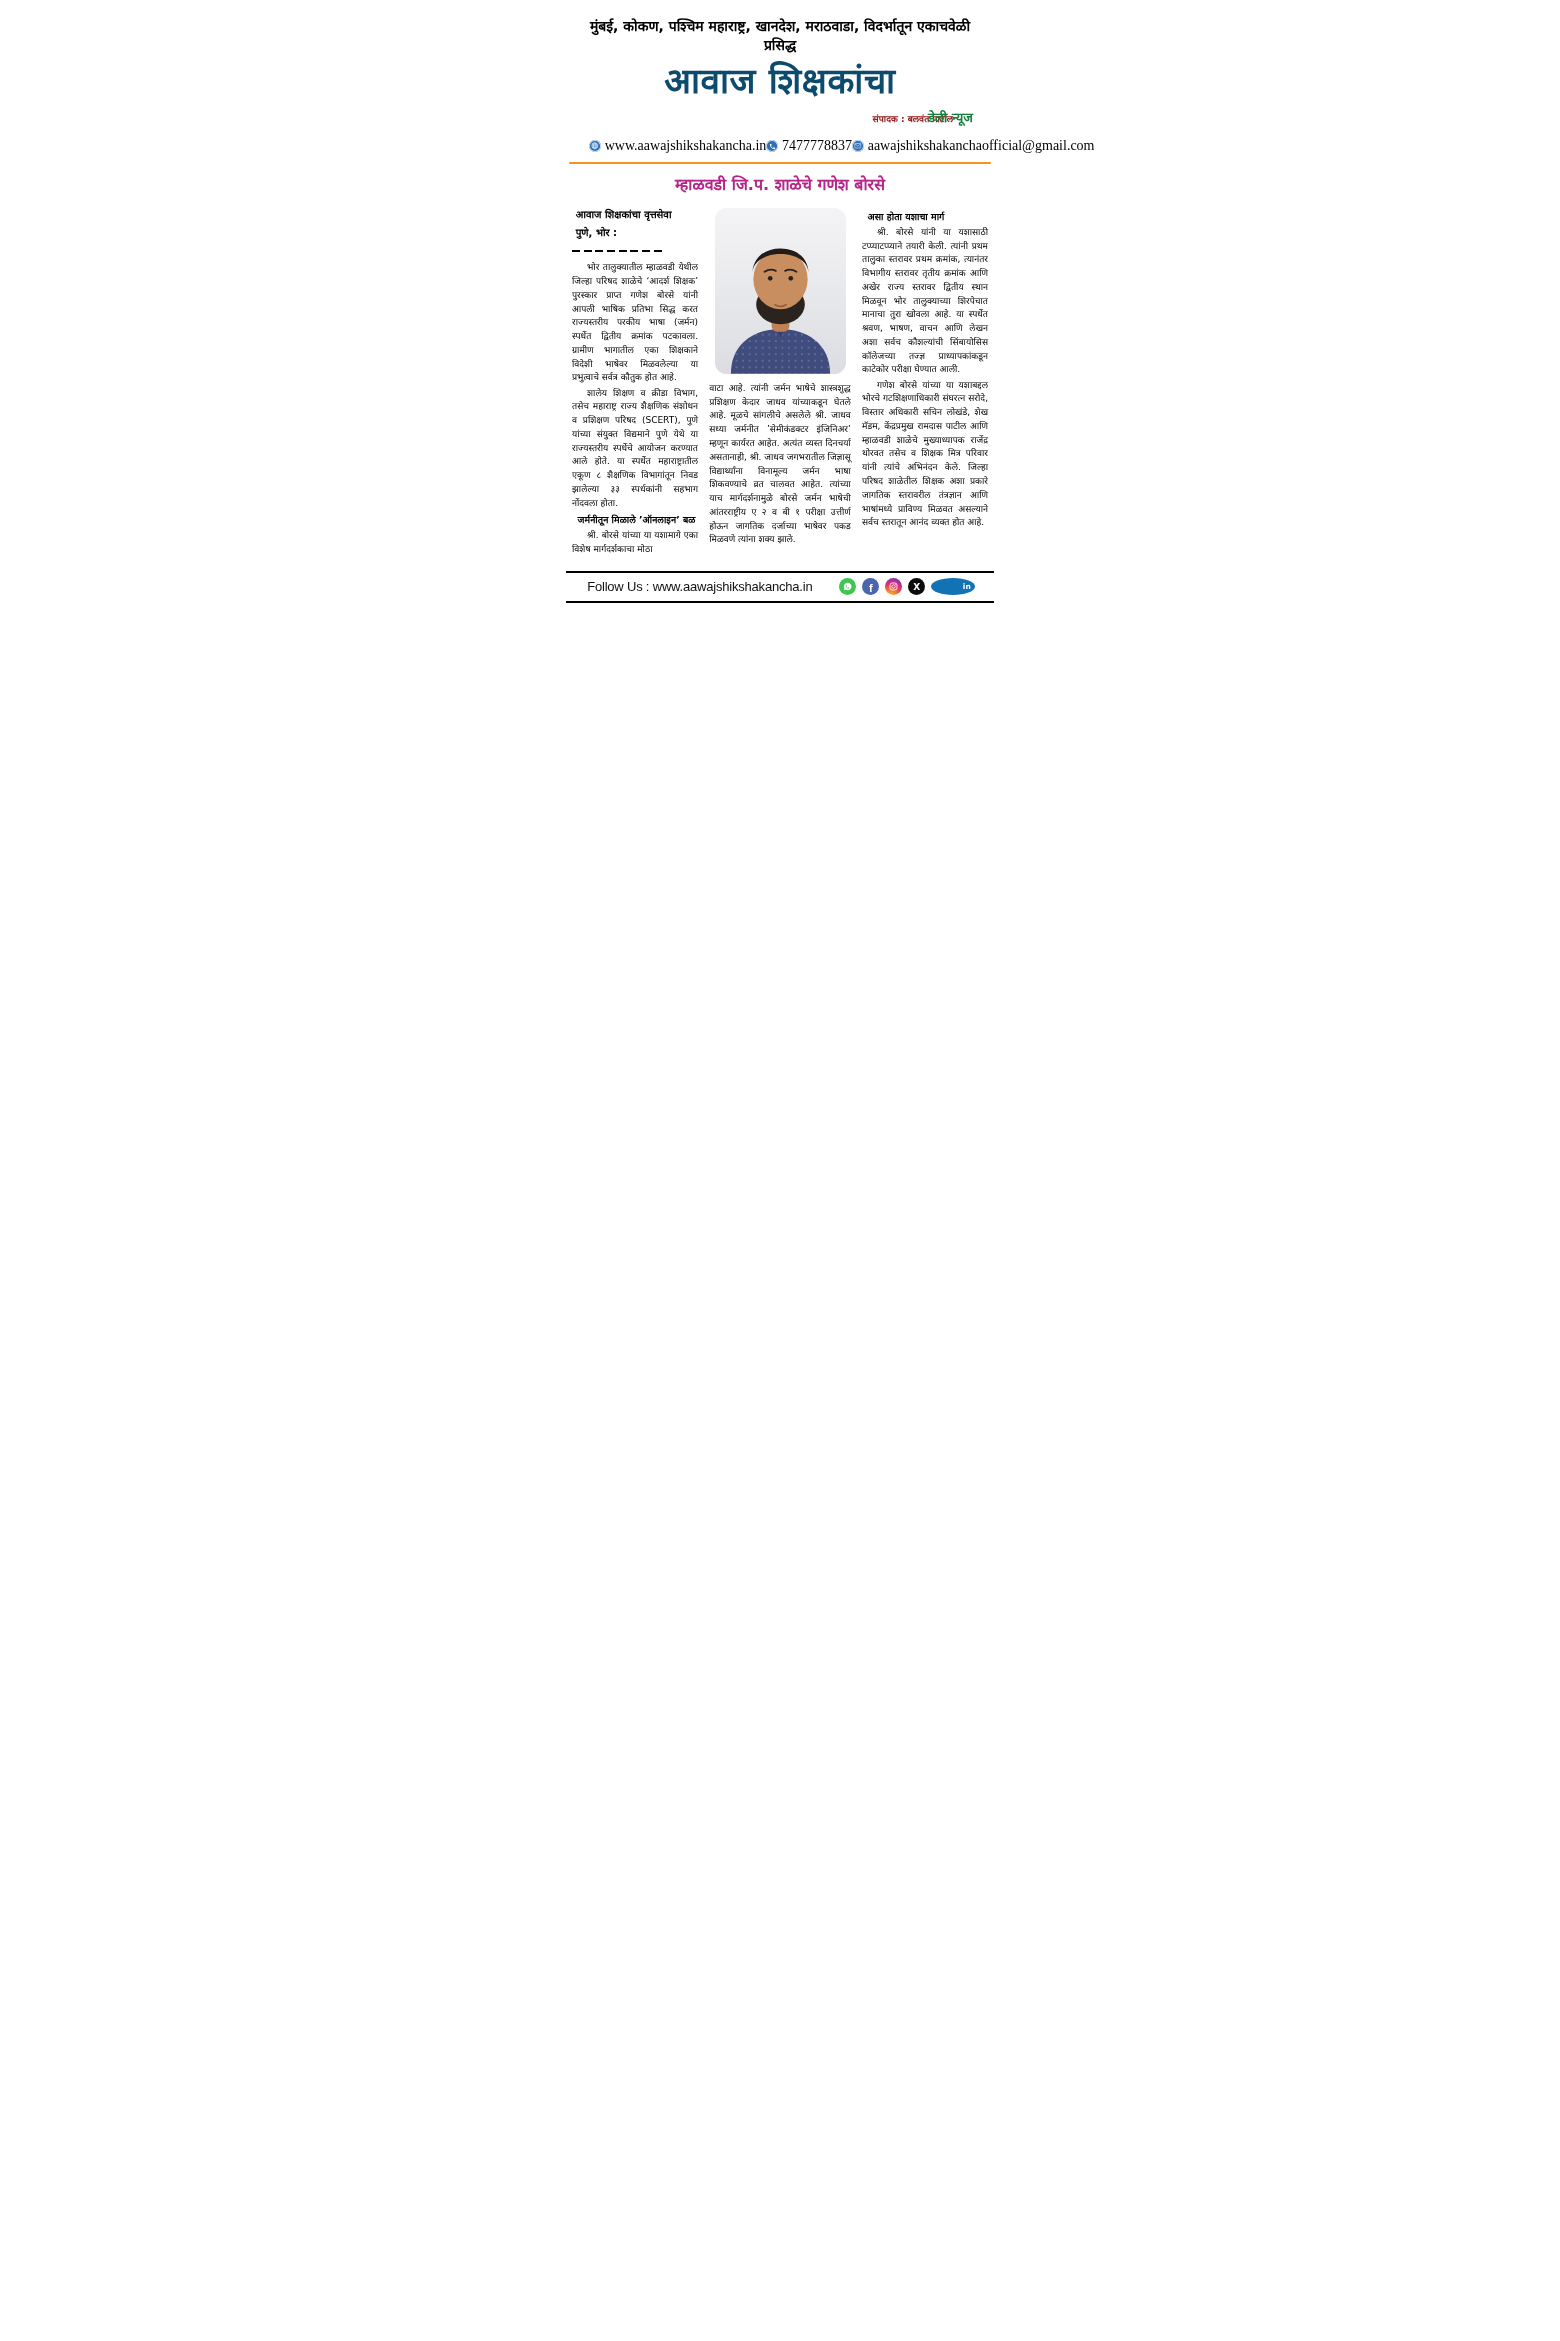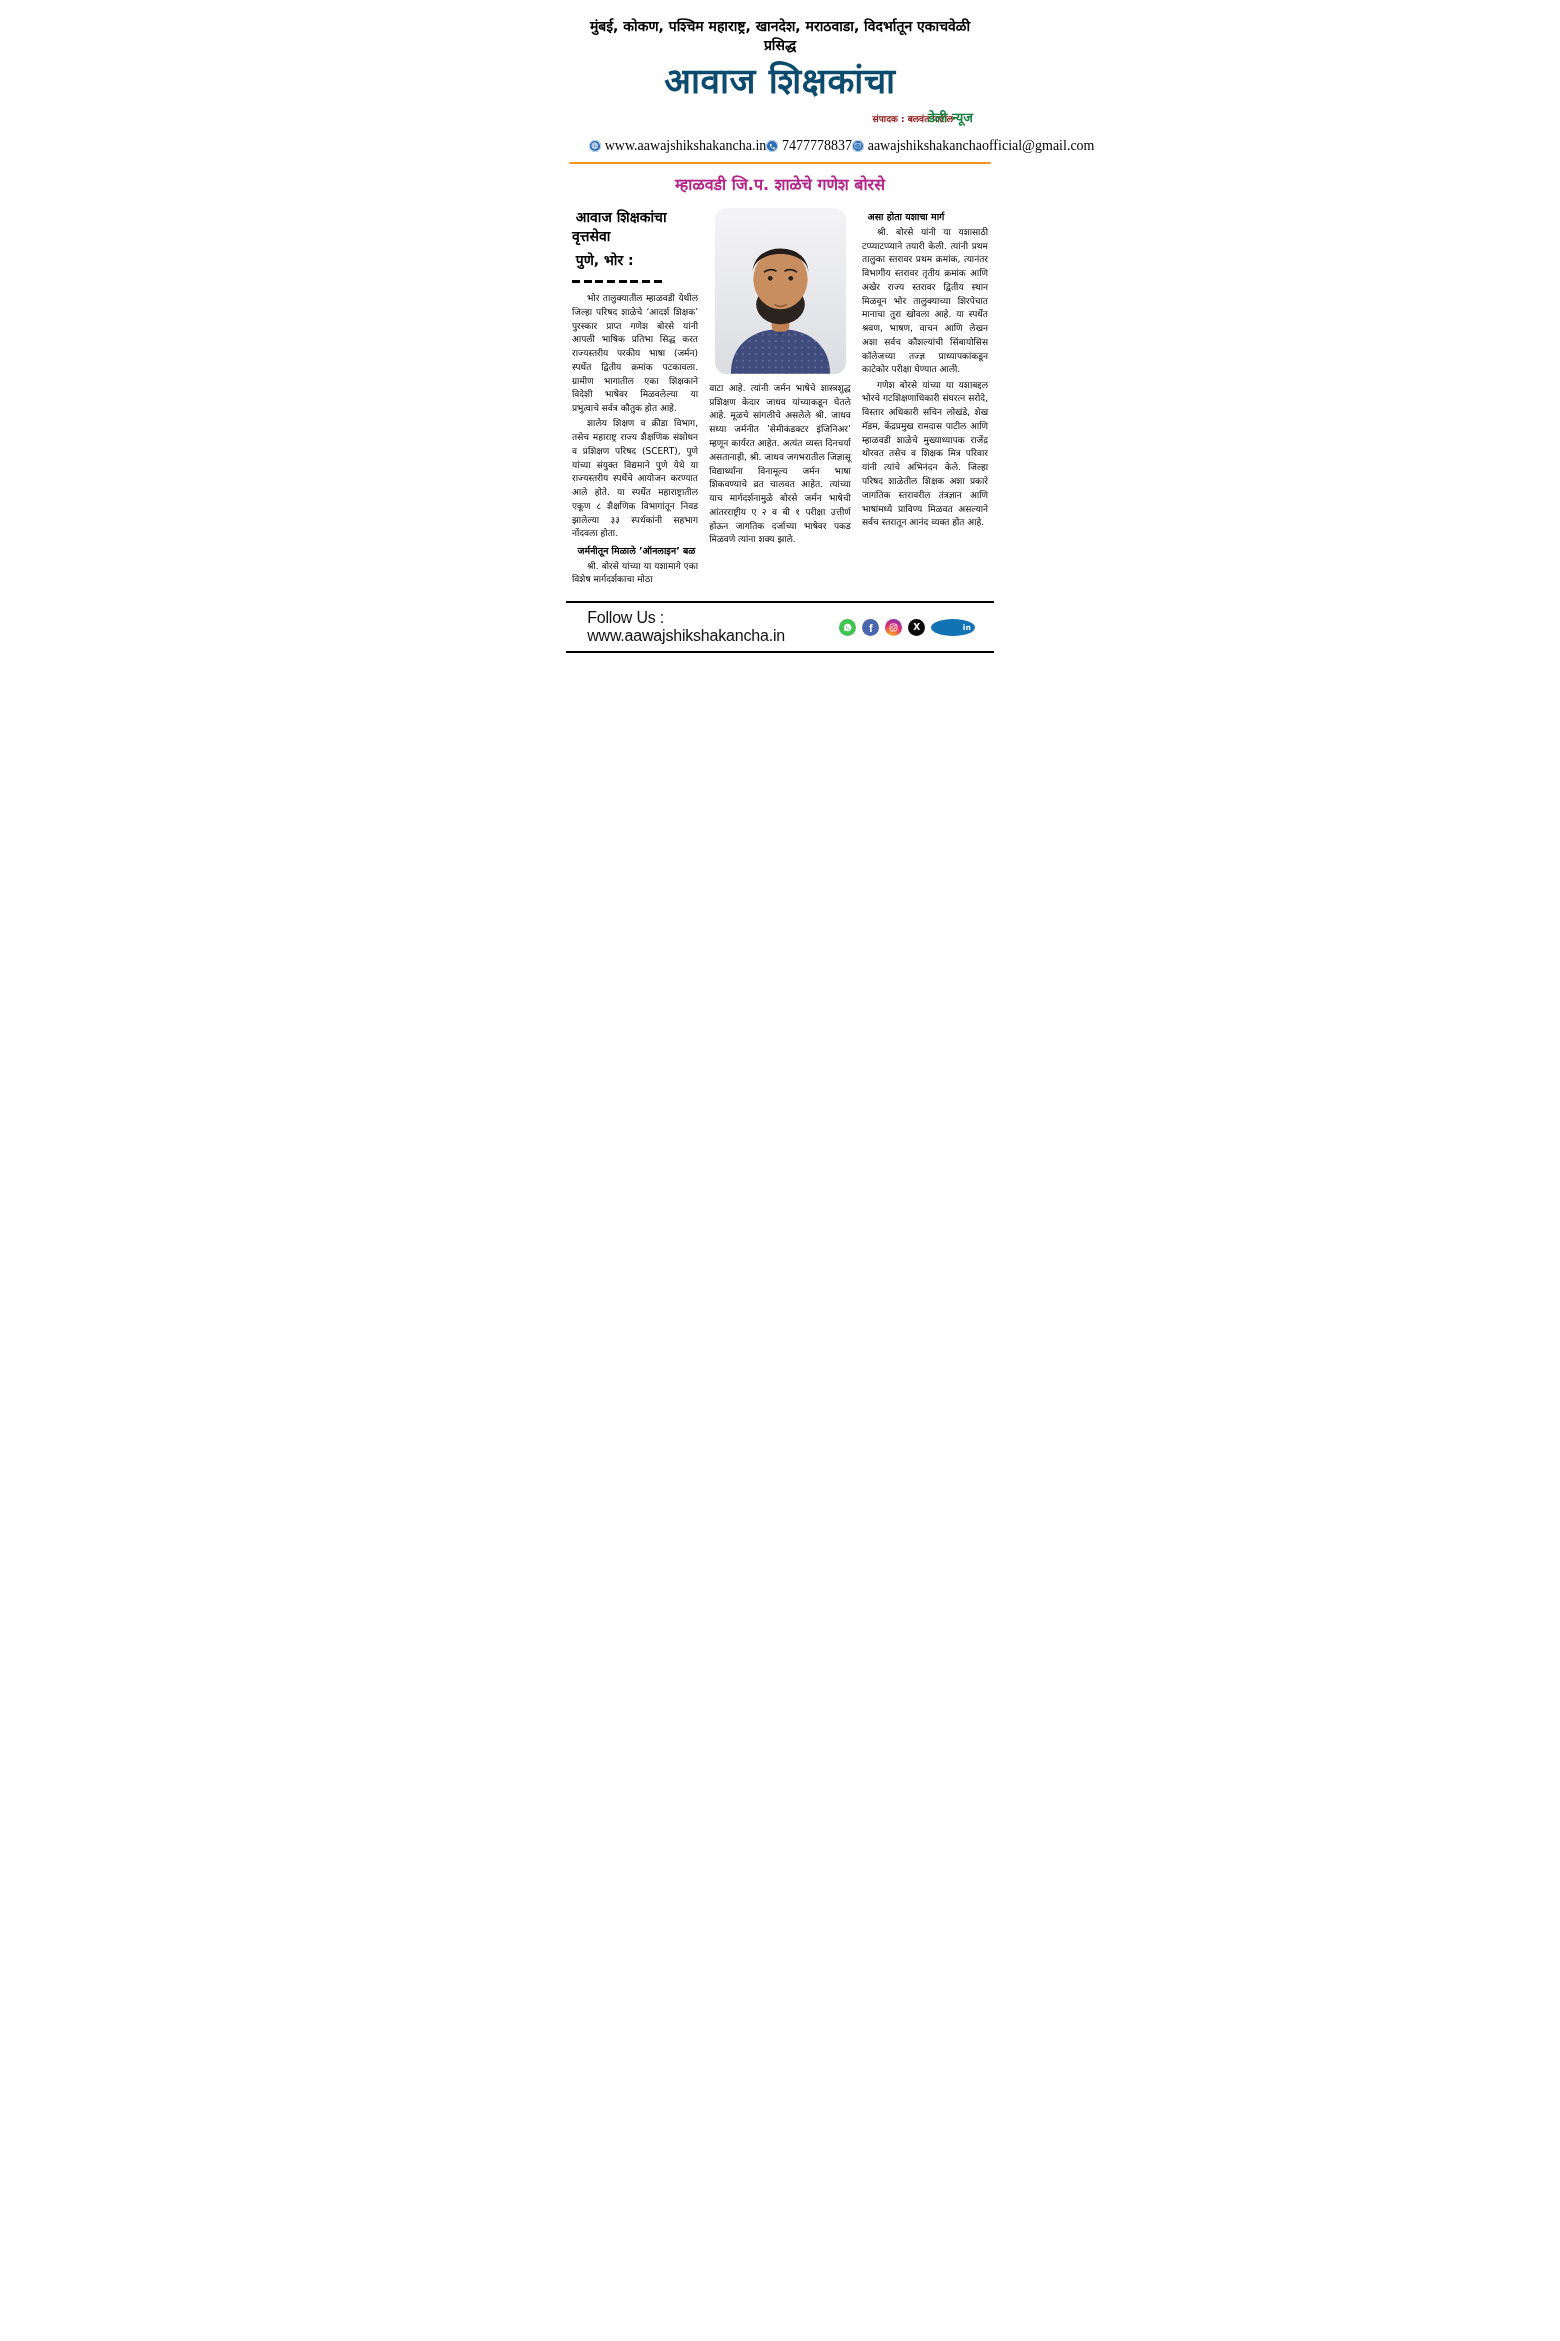--- a/index.html
+++ b/index.html
@@ -29,40 +29,40 @@
   
   .headline { padding:6.6px 26px 1.9px; color:#b32588; font-weight:800; }
   .headline-line { font-size:16px; line-height:1.75; text-align:center; white-space:nowrap; }
 
   
   .body-columns { display:flex; gap:11.2px; padding:6.6px 26px 0; }
   .col { min-width:0; }
   .col-left, .col-right { flex:0 0 126px; }
   .col-mid { flex:1 1 auto; }
 
-  .credit { font-weight:700; font-size:14px; margin:0 0 4.7px; text-indent:3.7px; line-height:1.4; }
+  .credit { font-weight:700; font-size:10px; margin:0 0 4.7px; text-indent:3.7px; line-height:1.4; }
   .credit.second { margin-bottom:1.9px; }
   .dashes { height:2.3px; margin:9.4px 0 9.4px; width:72%;
             background:repeating-linear-gradient(90deg,#000 0 8px,transparent 8px 11.7px); }
   .para { font-size:9px; line-height:1.53; text-align:justify; margin:0 0 1.4px;
           text-indent:15px; }
   .para.no-indent { text-indent:0; }
   .subhead-bold { font-weight:700; font-size:9.4px; margin:2.8px 0 1.9px; text-indent:5.6px;
                   line-height:1.45; text-align:left; }
 
   .photo { width:131px; height:166px; border-radius:12px; overflow:hidden; margin:0.9px auto 7.5px;
            background:linear-gradient(#f3f3f5,#e2e3e7); }
   .photo svg { display:block; }
 
   
   .footer { margin-top:13px; padding:0 19.7px; }
   .footer-inner { border-top:2.3px solid #000; border-bottom:2.3px solid #000;
                   display:flex; align-items:center; justify-content:space-between;
                   padding:5.6px 19px 5.6px 21.5px; }
-  .follow { font-family:"Liberation Sans", sans-serif; font-size:16px; color:#111;
+  .follow { font-family:"Liberation Sans", sans-serif; font-size:13px; color:#111;
             letter-spacing:-0.2px; }
   .social { display:flex; gap:6px; align-items:center; }
   .sicon { width:17px; height:17px; border-radius:50%; display:inline-flex; align-items:center;
            justify-content:center; color:#fff; font-weight:700; cursor:pointer; }
   .sicon svg { display:block; }
   .si-whatsapp { background:#41c452; }
   .si-facebook { background:#4a66ac; font-size:11.2px; font-family:"Liberation Sans",sans-serif; }
   .si-facebook .glyph { position:relative; top:0.9px; }
   .si-instagram { background:radial-gradient(circle at 30% 115%, #fdcb52 0%, #f28a2f 28%,
                   #e1306c 58%, #8134af 88%, #515bd4 100%); }

